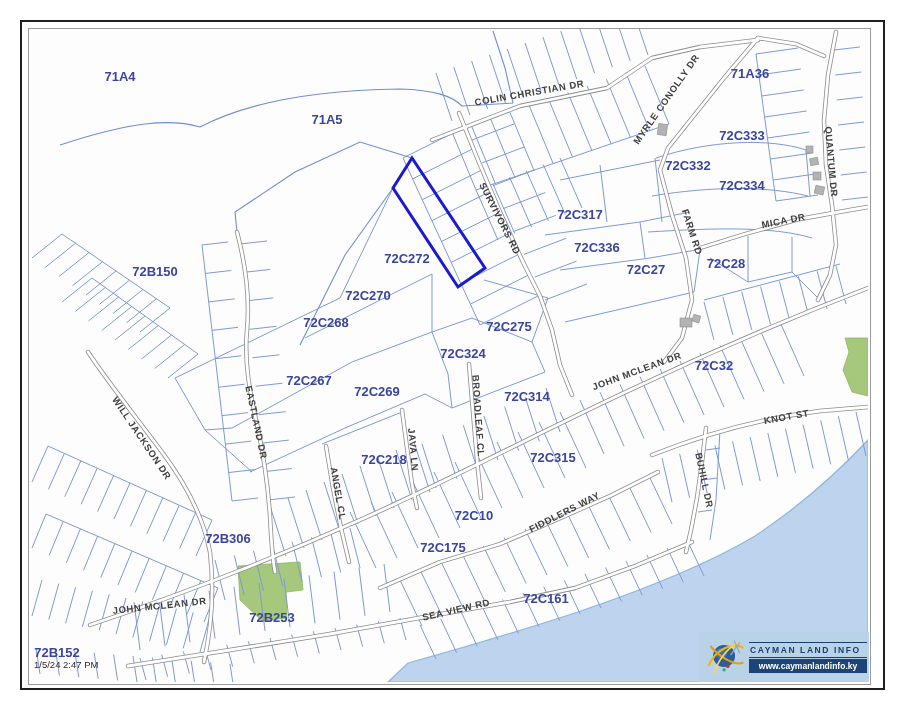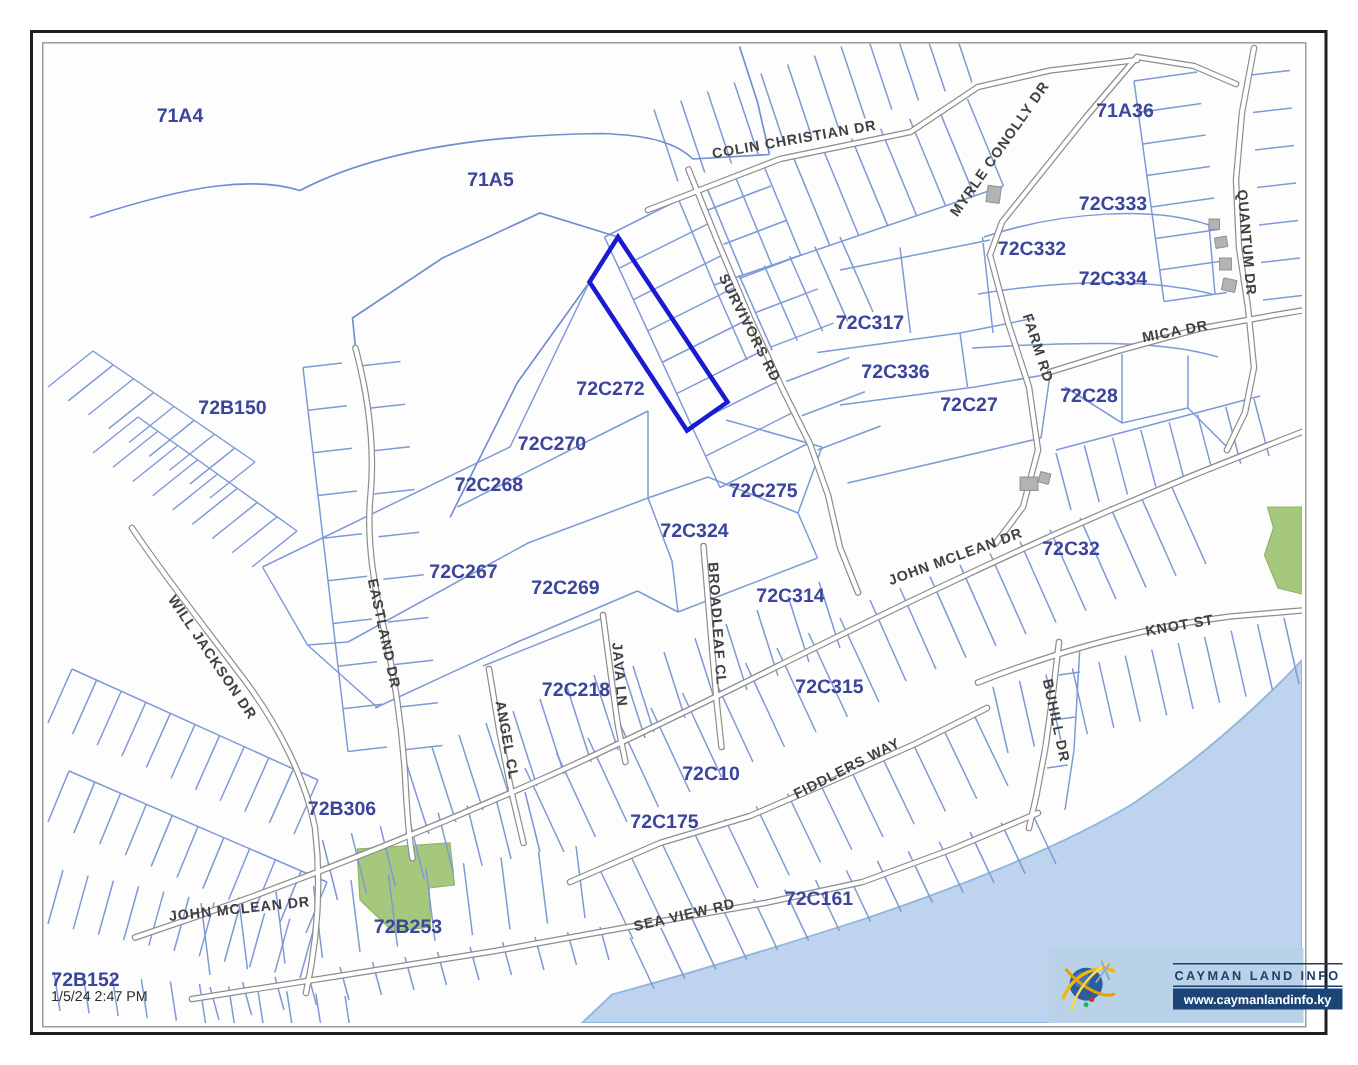--- a/index.html
+++ b/index.html
@@ -15,21 +15,21 @@
   .road-casing{stroke:#8d8d8d;stroke-width:4.4;fill:none;stroke-linecap:round;stroke-linejoin:round;}
   .road-fill{stroke:#ffffff;stroke-width:2.8;fill:none;stroke-linecap:round;stroke-linejoin:round;}
   .parcel-label{font:bold 13px "Liberation Sans",sans-serif;fill:#3a459b;text-anchor:middle;}
   .road-label{font:bold 9.5px "Liberation Sans",sans-serif;fill:#3f3f3f;text-anchor:middle;letter-spacing:0.6px;}
   .bld{fill:#b3b3b3;stroke:#8c8c8c;stroke-width:0.6;}
   .green{fill:#a5c87d;stroke:#8fb562;stroke-width:0.8;}
   .water{fill:#bdd3ee;stroke:#8fb6dc;stroke-width:1.2;}
   .hl{fill:none;stroke:#1a1ad1;stroke-width:3;stroke-linejoin:miter;}
   .timestamp{position:absolute;left:34px;top:659px;font-size:9.5px;color:#2b2b2b;z-index:4;}
   .logo-band{position:absolute;left:699px;top:632px;width:170px;height:50px;background:#b9d2e8;
-       display:flex;align-items:center;z-index:6;padding:0 2px;box-sizing:border-box;gap:33px;}
+       display:flex;align-items:center;z-index:6;padding:0 2px;box-sizing:border-box;}
   .logo-globe{flex:0 0 44px;height:46px;margin-left:2px;}
   .logo-text{flex:1;display:flex;flex-direction:column;justify-content:center;margin-left:2px;}
   .logo-title{font-size:8.5px;font-weight:bold;color:#16406e;letter-spacing:1.6px;
        border-top:1px solid #16406e;border-bottom:1px solid #16406e;padding:2px 1px;white-space:nowrap;}
   .logo-url{background:#1c4476;color:#ffffff;font-size:8.5px;font-weight:bold;
        text-align:center;padding:2px 2px;margin-top:1px;white-space:nowrap;}
 </style>
 </head>
 <body>
 

